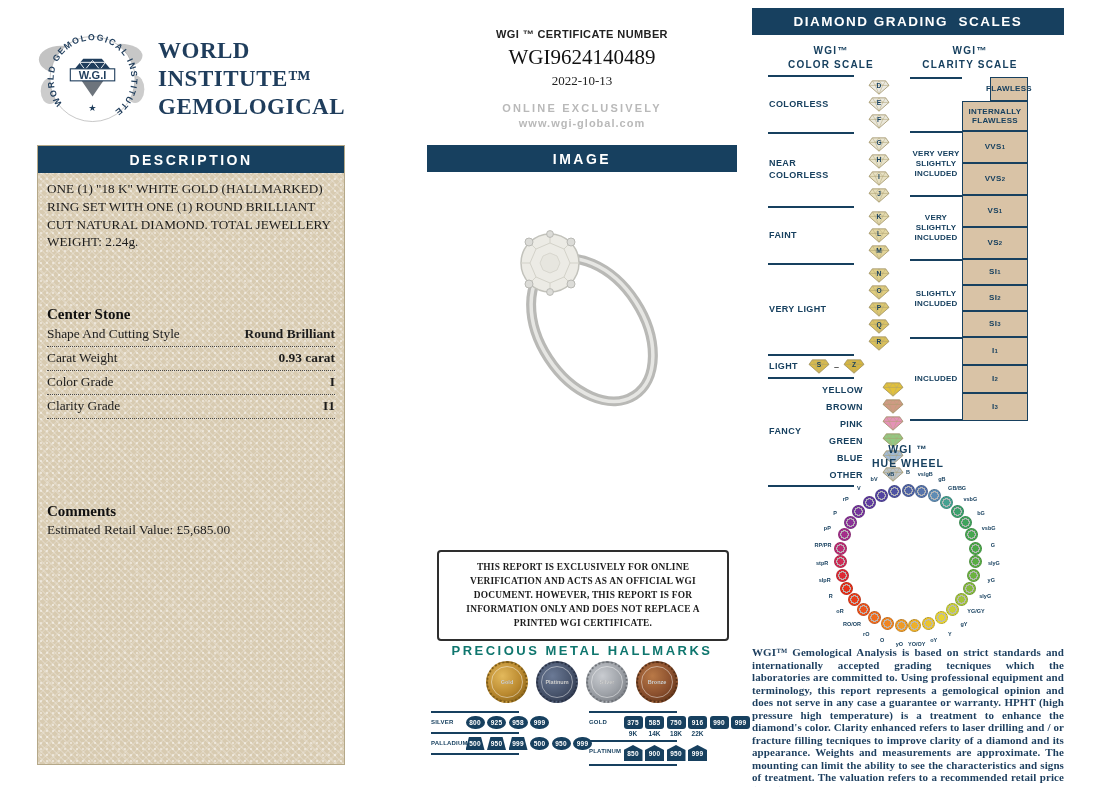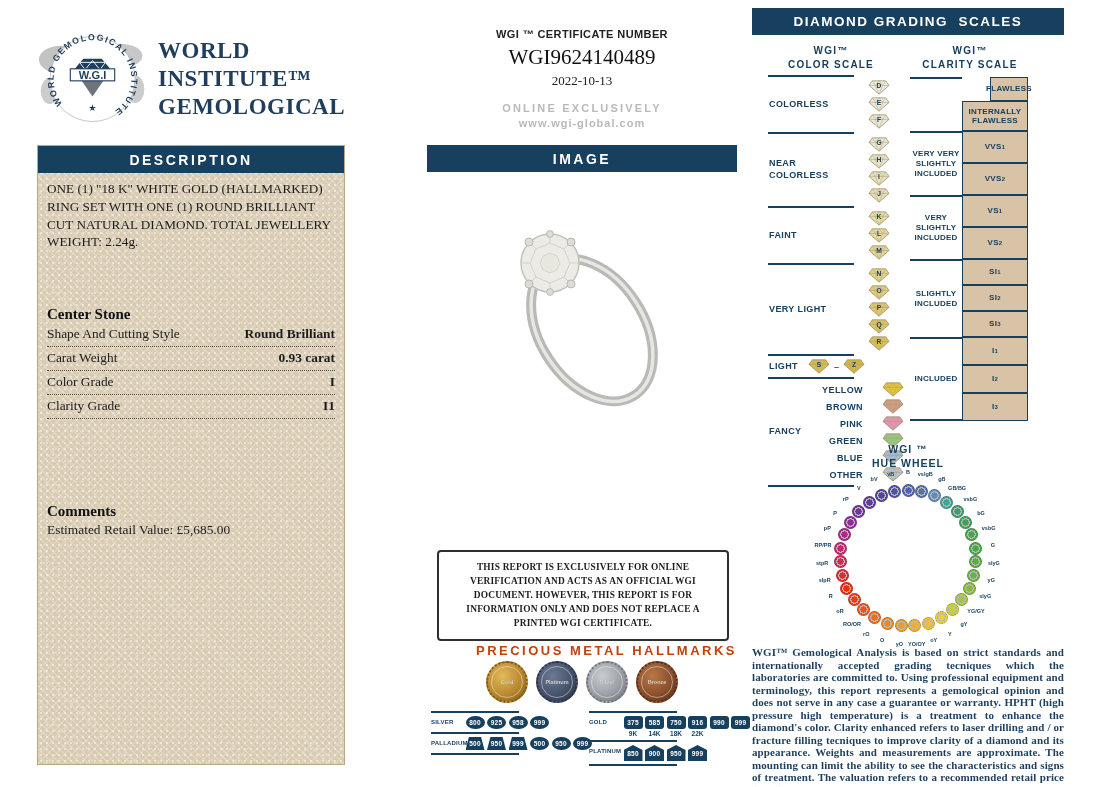--- a/index.html
+++ b/index.html
@@ -37,22 +37,22 @@
   .cert-date{font-family:"Liberation Serif",serif;font-size:13px;color:#222;margin-top:3px;}
   .verify{margin-top:13px;color:#b9b9b9;font-weight:bold;}
   .verify-title{font-size:11px;letter-spacing:2.2px;}
   .verify-url{font-size:11px;letter-spacing:1px;margin-top:3px;}
   .image-bar{position:absolute;top:145px;left:0;right:0;}
   .ring-wrap{position:absolute;top:172px;left:5px;width:300px;height:290px;}
   .disclaimer{position:absolute;top:550px;left:10px;width:268px;border:2px solid #2e2e2e;
               border-radius:4px;padding:8px 10px;background:#fff;
               font-family:"Liberation Serif",serif;font-weight:bold;font-size:9.4px;
               line-height:1.5;text-align:center;color:#1c1c1c;letter-spacing:.2px;}
-  .hm-header{position:absolute;top:643px;left:0;right:0;text-align:right;
-             font-weight:bold;font-size:13px;letter-spacing:2.5px;color:#c2410c;}
+  .hm-header{position:absolute;top:643px;left:0;right:0;text-align:center;
+             font-weight:bold;font-size:13px;letter-spacing:2.5px;color:#0f766e;}
   .coins{position:absolute;top:661px;left:0;right:0;display:flex;justify-content:center;gap:8px;}
   .coin{width:42px;height:42px;border-radius:50%;box-sizing:border-box;
         display:flex;align-items:center;justify-content:center;}
   .coin-ring{width:30px;height:30px;border-radius:50%;border:1px solid rgba(255,255,255,.45);
              display:flex;align-items:center;justify-content:center;}
   .coin-label{font-size:5.5px;font-weight:bold;color:rgba(255,255,255,.8);
               text-shadow:0 -0.5px 0 rgba(0,0,0,.55);}
   .stamps{position:absolute;top:708px;left:4px;right:0;display:flex;gap:10px;}
   .stamp-col-block{width:148px;}
   .hm-line{width:88px;height:2px;background:#17405f;margin:3px 0;}

